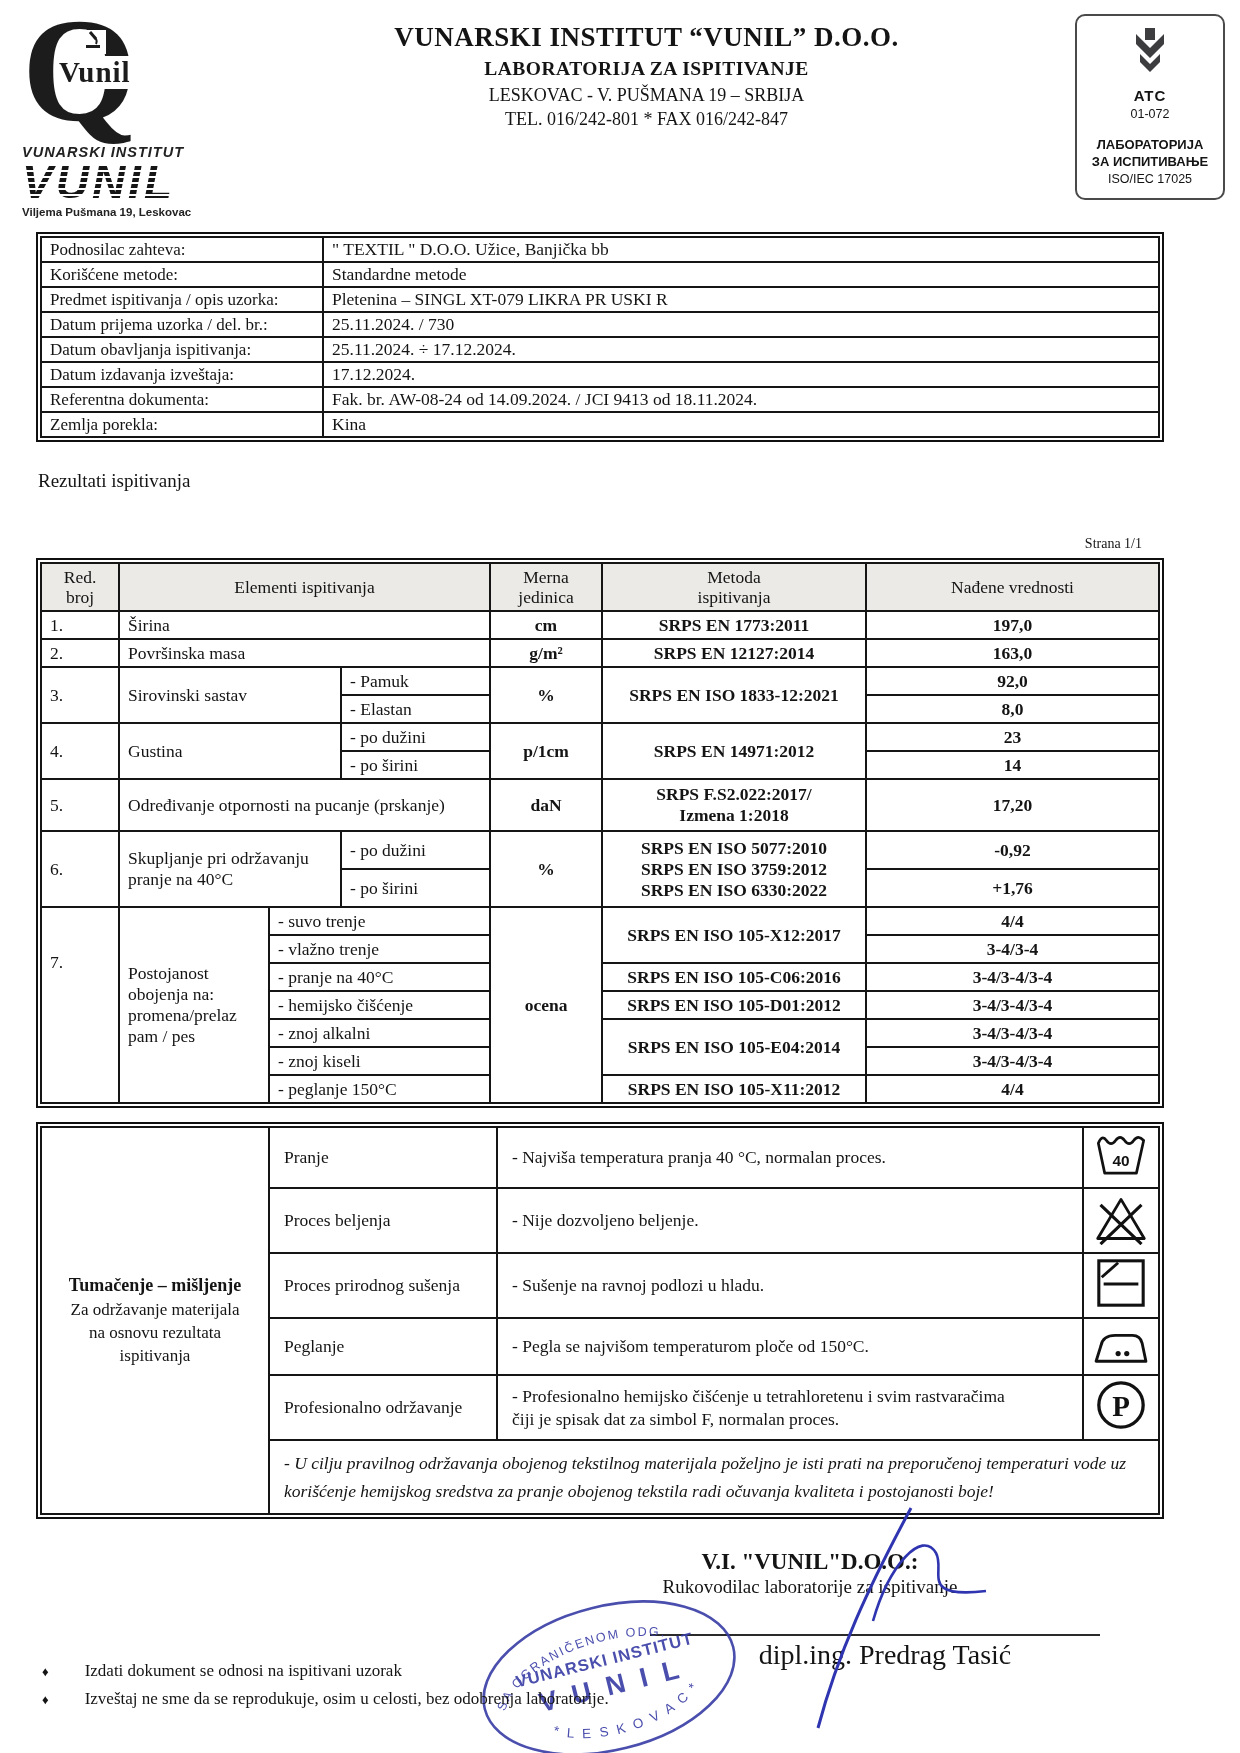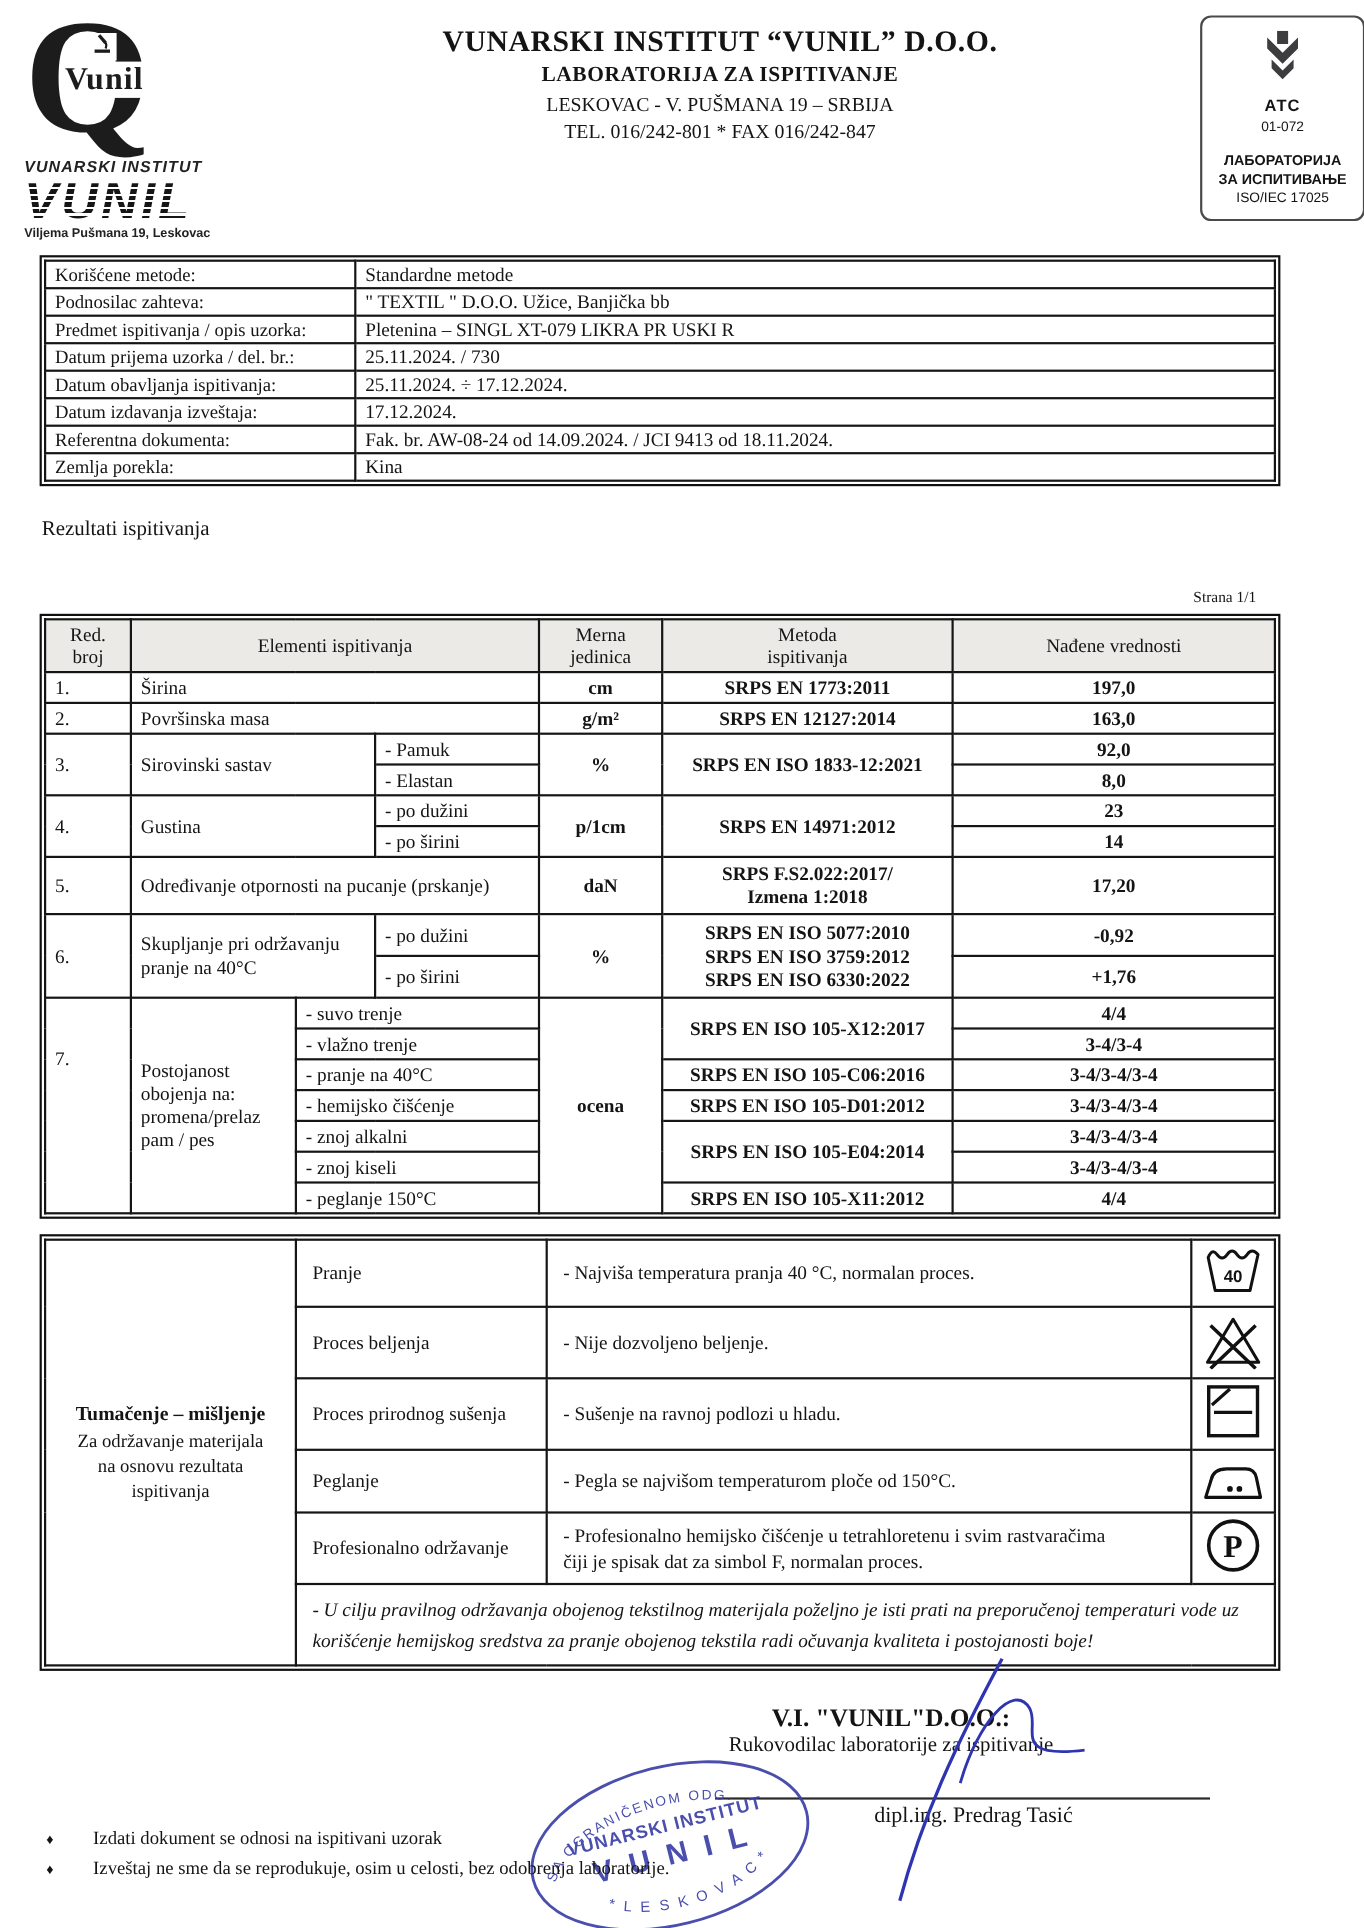--- a/index.html
+++ b/index.html
@@ -19,21 +19,21 @@
       background-image:repeating-linear-gradient(180deg,#161616 0 4px,#ffffff 4px 6px);
       -webkit-background-clip:text;background-clip:text;color:transparent;}
   .logo-addr{font:bold 11.5px "Liberation Sans",sans-serif;color:#222;margin-top:2px;}
   .center-col{flex:1;text-align:center;padding-top:12px;}
   .org{font-size:27px;font-weight:bold;letter-spacing:.5px;}
   .lab{font-size:19.5px;font-weight:bold;margin-top:5px;letter-spacing:.5px;}
   .addr{font-size:18px;margin-top:5px;}
   .tel{font-size:18px;margin-top:3px;}
   .title{margin-top:27px;font-size:27px;font-weight:bold;font-style:italic;}
   .title .num{display:inline-block;border-bottom:3px solid #000;padding:0 30px 2px;margin-left:10px;}
-  .atc-col{width:149px;padding-top:4px;}
+  .atc-col{width:165px;padding-top:4px;}
   .atc-box{width:138px;border:2px solid #4a4a4a;border-radius:10px;padding:12px 4px 12px;text-align:center;font-family:"Liberation Sans","DejaVu Sans",sans-serif;}
   .atc-name{font-weight:bold;font-size:15px;margin-top:5px;letter-spacing:1px;}
   .atc-code{font-size:12.5px;margin-top:3px;}
   .atc-cy{font-size:13px;font-weight:bold;margin-top:16px;line-height:1.3;}
   .atc-iso{font-size:12.5px;margin-top:1px;}
 
   
   .tbl-wrap{border:2px solid #101010;padding:2px;background:#fff;}
   table{border-collapse:collapse;width:100%;table-layout:fixed;}
   td{border:2px solid #151515;padding:1px 8px;font-size:17.5px;vertical-align:middle;}
@@ -61,21 +61,21 @@
   .care .desc{padding-left:14px;line-height:1.3;}
   .care .sym{text-align:center;padding:2px;}
   .care .note{font-style:italic;font-size:17.5px;line-height:1.6;padding:8px 14px;}
 
   
   .bottom{position:relative;height:226px;margin-top:22px;}
   .sig{position:absolute;right:64px;top:8px;width:580px;text-align:center;}
   .sig-company{font-size:23px;font-weight:bold;}
   .sig-role{font-size:19px;margin-top:1px;}
   .sig-line{width:450px;border-top:2px solid #2a2a2a;margin:36px 0 3px auto;}
-  .sig-name{font-size:20px;padding-left:150px;}
+  .sig-name{font-size:28px;padding-left:150px;}
   .stamp-svg{position:absolute;left:-56px;top:34px;opacity:.92;}
   .pen-svg{position:absolute;left:148px;top:-46px;}
   .fnotes{position:absolute;left:0;top:112px;width:620px;}
   .fn{display:flex;gap:36px;font-size:17px;margin-top:8px;padding-left:6px;}
   .fn .b{font-size:13px;padding-top:3px;}
 
   svg text{font-family:"Liberation Sans","DejaVu Sans",sans-serif;}
   svg .sertext{font-family:"Liberation Serif","DejaVu Serif",serif;}
 </style>
 </head>
@@ -127,26 +127,26 @@
   <div class="content">
 
     <div class="tbl-wrap info-wrap">
       <table class="info">
         <colgroup>
             <col style="width:282px">
             <col>
           </colgroup>
         <tbody>
             <tr>
+          <td class="ilabel">Podnosilac zahteva:</td>
+          <td>" TEXTIL " D.O.O. Užice, Banjička bb</td>
+        </tr>
+        <tr>
           <td class="ilabel">Korišćene metode:</td>
           <td>Standardne metode</td>
-        </tr>
-        <tr>
-          <td class="ilabel">Podnosilac zahteva:</td>
-          <td>" TEXTIL " D.O.O. Užice, Banjička bb</td>
         </tr>
         <tr>
           <td class="ilabel">Predmet ispitivanja / opis uzorka:</td>
           <td>Pletenina – SINGL XT-079 LIKRA PR USKI R</td>
         </tr>
         <tr>
           <td class="ilabel">Datum prijema uzorka / del. br.:</td>
           <td>25.11.2024.    /    730</td>
         </tr>
         <tr>

